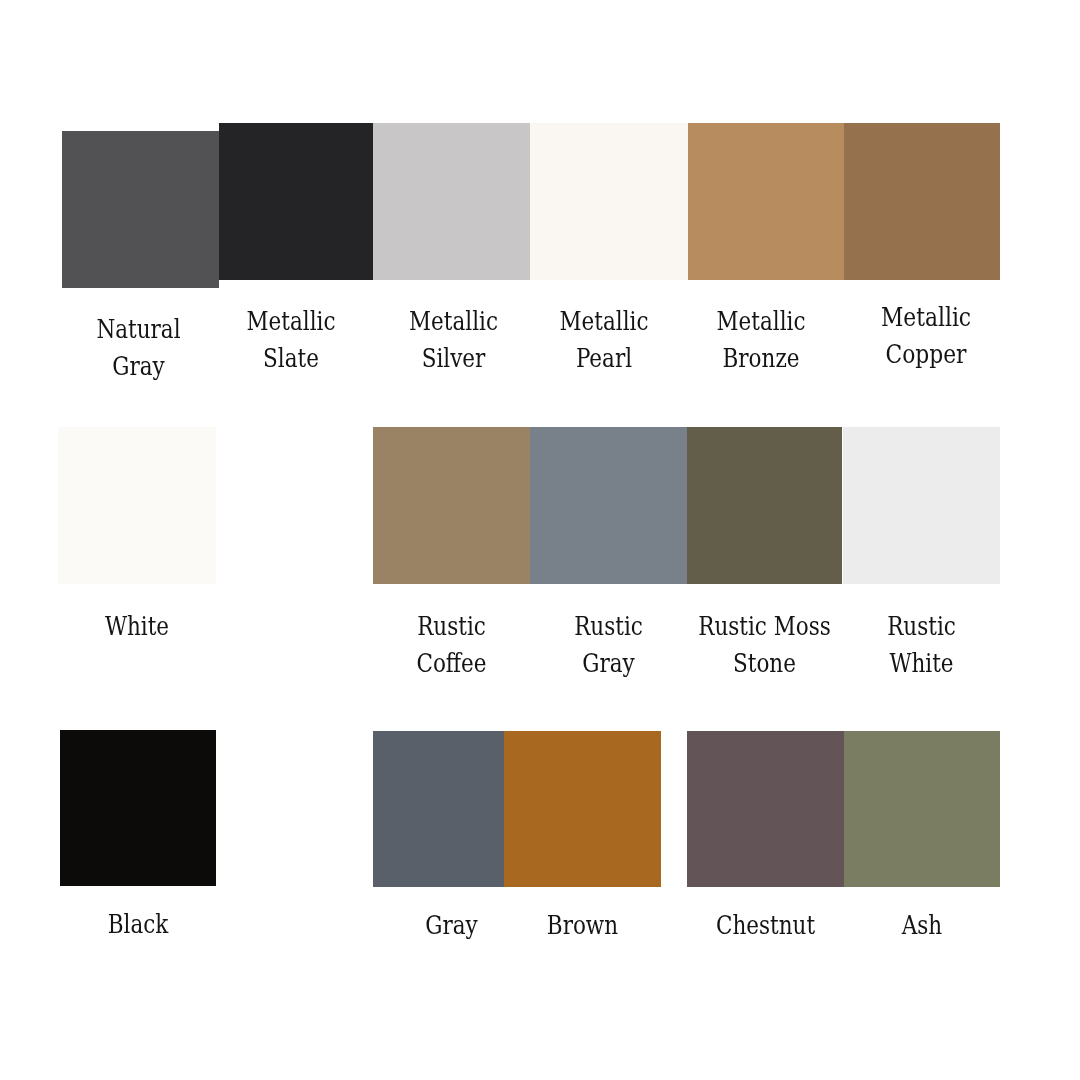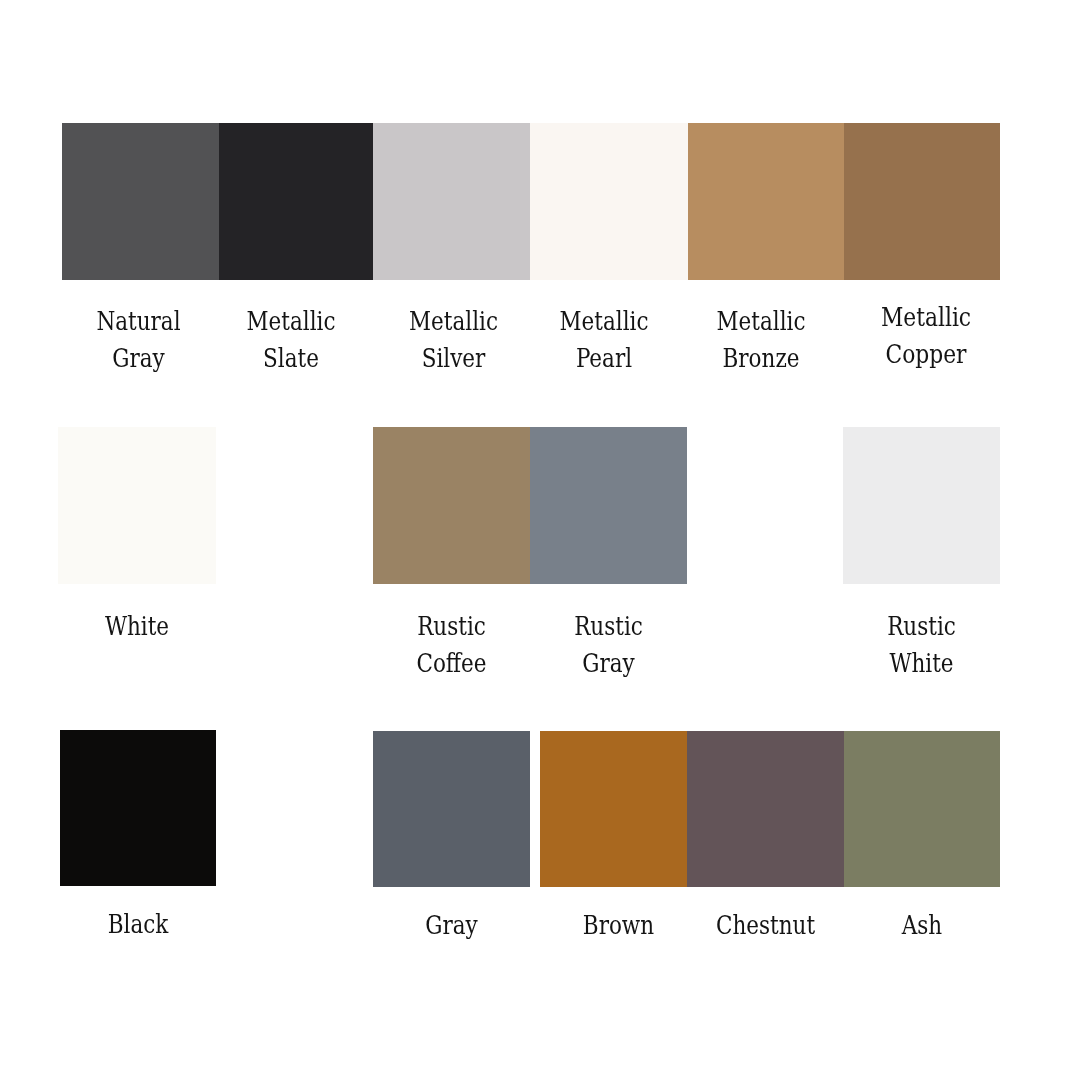--- a/index.html
+++ b/index.html
@@ -16,21 +16,21 @@
     text-align:center;color:#141414;
     font-family:"DejaVu Serif",serif;font-stretch:condensed;
     font-size:26.5px;line-height:37px;white-space:pre-line;
     transform:scaleX(0.902);transform-origin:50% 0;
   }
 </style>
 </head>
 <body>
 
 <div id="board">
-    <div class="cell" style="left: 62px; top: 123px; width: 157px; height: 157px;">
+    <div class="cell" style="left: 62px; top: 131px; width: 157px; height: 157px;">
       <div class="sw" style="background: rgb(82, 82, 84);"></div>
       <div class="lbl" style="top: 179px; left: -26.5px; font-size: 26.5px; color: rgb(20, 20, 20);">Natural
 Gray</div>
     </div>
     <div class="cell" style="left: 219px; top: 123px; width: 154px; height: 157px;">
       <div class="sw" style="background: rgb(36, 35, 38);"></div>
       <div class="lbl" style="top: 179px; left: -29.2px; font-size: 26.5px; color: rgb(20, 20, 20);">Metallic
 Slate</div>
     </div>
     <div class="cell" style="left: 373px; top: 123px; width: 157px; height: 157px;">
@@ -60,34 +60,39 @@
     <div class="cell" style="left: 373px; top: 427px; width: 157px; height: 157px;">
       <div class="sw" style="background: rgb(154, 131, 100);"></div>
       <div class="lbl" style="top: 180px; left: -24px; font-size: 26.5px; color: rgb(20, 20, 20);">Rustic
 Coffee</div>
     </div>
     <div class="cell" style="left: 530px; top: 427px; width: 157px; height: 157px;">
       <div class="sw" style="background: rgb(120, 128, 138);"></div>
       <div class="lbl" style="top: 180px; left: -24px; font-size: 26.5px; color: rgb(20, 20, 20);">Rustic
 Gray</div>
     </div>
+    <div class="cell" style="left: 687px; top: 427px; width: 155px; height: 157px;">
+      <div class="sw" style="background: rgb(98, 94, 74);"></div>
+      <div class="lbl" style="top: 180px; left: -24px; font-size: 26.5px; color: rgb(20, 20, 20);">Rustic Moss
+Stone</div>
+    </div>
     <div class="cell" style="left: 843px; top: 427px; width: 157px; height: 157px;">
       <div class="sw" style="background: rgb(236, 236, 237);"></div>
       <div class="lbl" style="top: 180px; left: -24px; font-size: 26.5px; color: rgb(20, 20, 20);">Rustic
 White</div>
     </div>
     <div class="cell" style="left: 60px; top: 730px; width: 156px; height: 156px;">
       <div class="sw" style="background: rgb(12, 11, 10);"></div>
       <div class="lbl" style="top: 175px; left: -24px; font-size: 26.5px; color: rgb(20, 20, 20);">Black</div>
     </div>
     <div class="cell" style="left: 373px; top: 731px; width: 157px; height: 156px;">
       <div class="sw" style="background: rgb(90, 96, 105);"></div>
       <div class="lbl" style="top: 175px; left: -24px; font-size: 26.5px; color: rgb(20, 20, 20);">Gray</div>
     </div>
-    <div class="cell" style="left: 540px; top: 731px; width: 157px; height: 156px;">
+    <div class="cell" style="left: 504px; top: 731px; width: 157px; height: 156px;">
       <div class="sw" style="background: rgb(169, 104, 31);"></div>
       <div class="lbl" style="top: 175px; left: -24px; font-size: 26.5px; color: rgb(20, 20, 20);">Brown</div>
     </div>
     <div class="cell" style="left: 844px; top: 731px; width: 156px; height: 156px;">
       <div class="sw" style="background: rgb(123, 125, 98);"></div>
       <div class="lbl" style="top: 175px; left: -24px; font-size: 26.5px; color: rgb(20, 20, 20);">Ash</div>
     </div>
     <div class="cell" style="left: 687px; top: 731px; width: 157px; height: 156px;">
       <div class="sw" style="background: rgb(99, 84, 88);"></div>
       <div class="lbl" style="top: 175px; left: -24px; font-size: 26.5px; color: rgb(20, 20, 20);">Chestnut</div>

